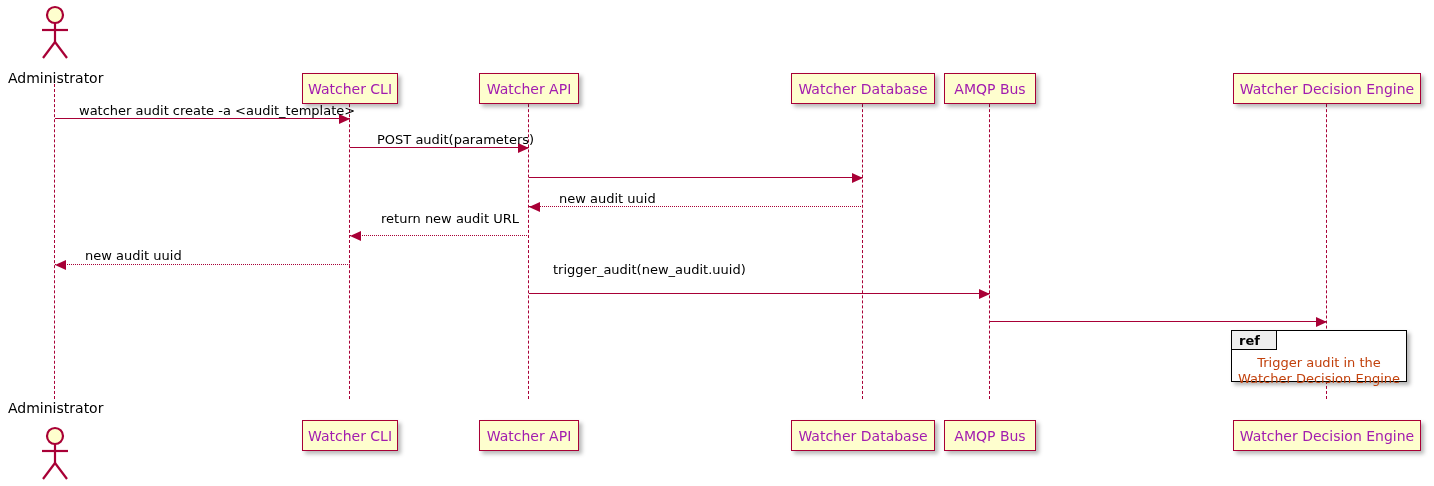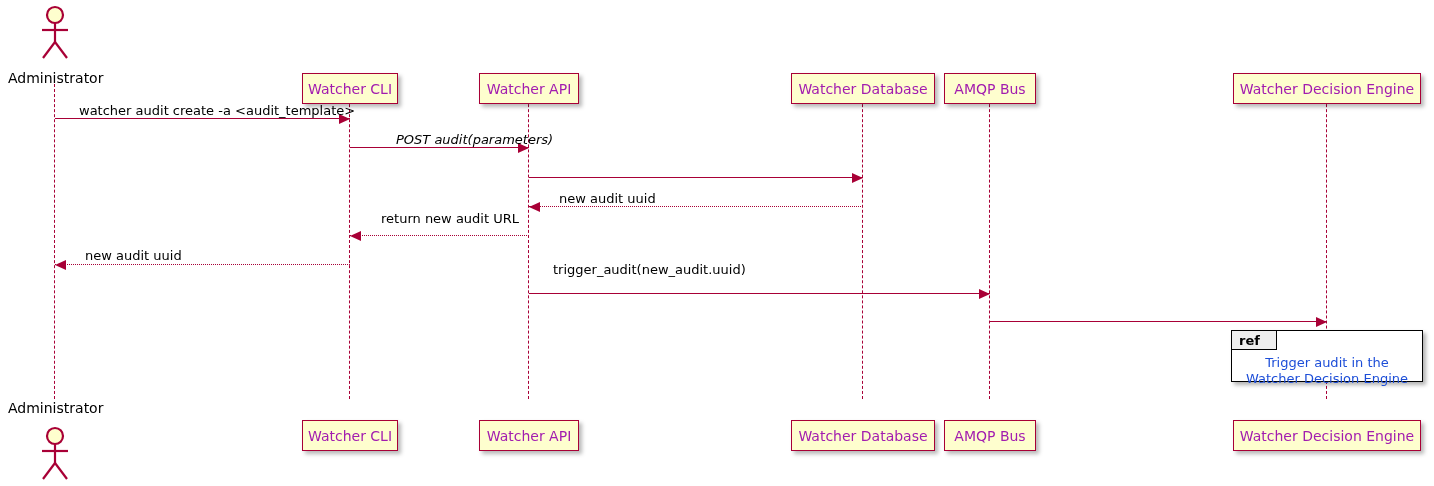--- a/index.html
+++ b/index.html
@@ -114,21 +114,21 @@
     border-top: 19px solid #FFFFFF;
     border-left: 10px solid transparent;
     z-index: 2;
   }
   .ref-body {
     position: absolute;
     left: 0;
     width: 100%;
     text-align: center;
     font-size: 13px;
-    color: #1d4ed8;
+    color: #c2410c;
     line-height: 16px;
   }
 </style>
 </head>
 <body>
 
 <div id="diagram">
 
 <div class="lifeline" style="left: 54.3px; top: 84px; height: 315px;"></div>
     <div class="lifeline" style="left: 349.3px; top: 84px; height: 315px;"></div>
@@ -164,38 +164,38 @@
     <div class="participant" style="left: 791px; top: 399px; width: 144px; height: 31px;">Watcher Database</div>
     <div class="participant" style="left: 944px; top: 52px; width: 92px; height: 31px;">AMQP Bus</div>
     <div class="participant" style="left: 944px; top: 399px; width: 92px; height: 31px;">AMQP Bus</div>
     <div class="participant" style="left: 1233px; top: 52px; width: 188px; height: 31px;">Watcher Decision Engine</div>
     <div class="participant" style="left: 1233px; top: 399px; width: 188px; height: 31px;">Watcher Decision Engine</div>
     <div class="msg-line" style="left: 55px; top: 118px; width: 295px;"></div>
     <div class="arrowhead right" style="left: 339px; top: 114px;"></div>
     <div class="msg-label" style="left: 64px; top: 104px;">watcher audit create -a &lt;audit_template&gt;</div>
     <div class="msg-line" style="left: 350px; top: 147px; width: 179px;"></div>
     <div class="arrowhead right" style="left: 518px; top: 143px;"></div>
-    <div class="msg-label" style="left: 381px; top: 133px; font-style: italic;">POST audit(parameters)</div>
+    <div class="msg-label" style="left: 362px; top: 133px;">POST audit(parameters)</div>
     <div class="msg-line" style="left: 529px; top: 177px; width: 334px;"></div>
     <div class="arrowhead right" style="left: 852px; top: 173px;"></div>
     <div class="msg-line dotted" style="left: 529px; top: 206px; width: 334px;"></div>
     <div class="arrowhead left" style="left: 529px; top: 202px;"></div>
     <div class="msg-label" style="left: 544px; top: 192px;">new audit uuid</div>
     <div class="msg-line dotted" style="left: 350px; top: 235px; width: 179px;"></div>
     <div class="arrowhead left" style="left: 350px; top: 231px;"></div>
     <div class="msg-label" style="left: 366px; top: 212px;">return new audit URL</div>
     <div class="msg-line dotted" style="left: 55px; top: 264px; width: 295px;"></div>
     <div class="arrowhead left" style="left: 55px; top: 260px;"></div>
     <div class="msg-label" style="left: 70px; top: 249px;">new audit uuid</div>
     <div class="msg-line" style="left: 529px; top: 293px; width: 461px;"></div>
     <div class="arrowhead right" style="left: 979px; top: 289px;"></div>
     <div class="msg-label" style="left: 538px; top: 263px; text-align: center;">trigger_audit(new_audit.uuid)</div>
     <div class="msg-line" style="left: 990px; top: 321px; width: 337px;"></div>
     <div class="arrowhead right" style="left: 1316px; top: 317px;"></div>
-    <div class="ref-box" style="left: 1231px; top: 330px; width: 192px; height: 52px;">
+    <div class="ref-box" style="left: 1231px; top: 330px; width: 176px; height: 52px;">
       <div class="ref-tab">ref</div>
       <div class="ref-tab-corner" style="left: 48px;"></div>
       <div class="ref-body" style="top: 24px;">
         <div>Trigger audit in the</div>
         <div>Watcher Decision Engine</div>
       </div>
     </div>
   </div>
 
 </body></html>

